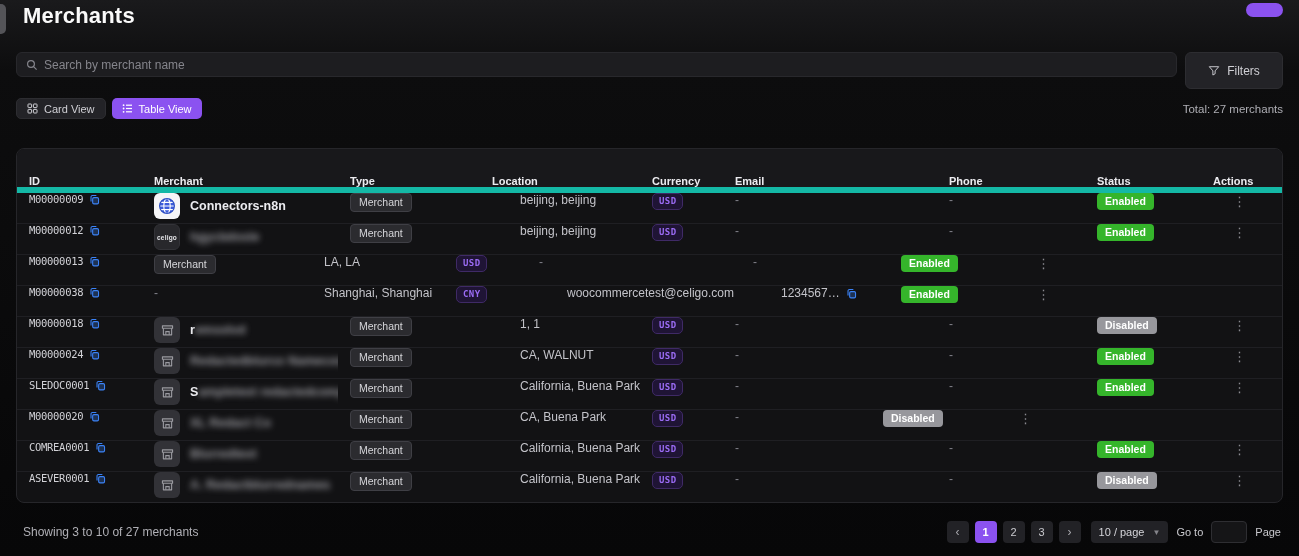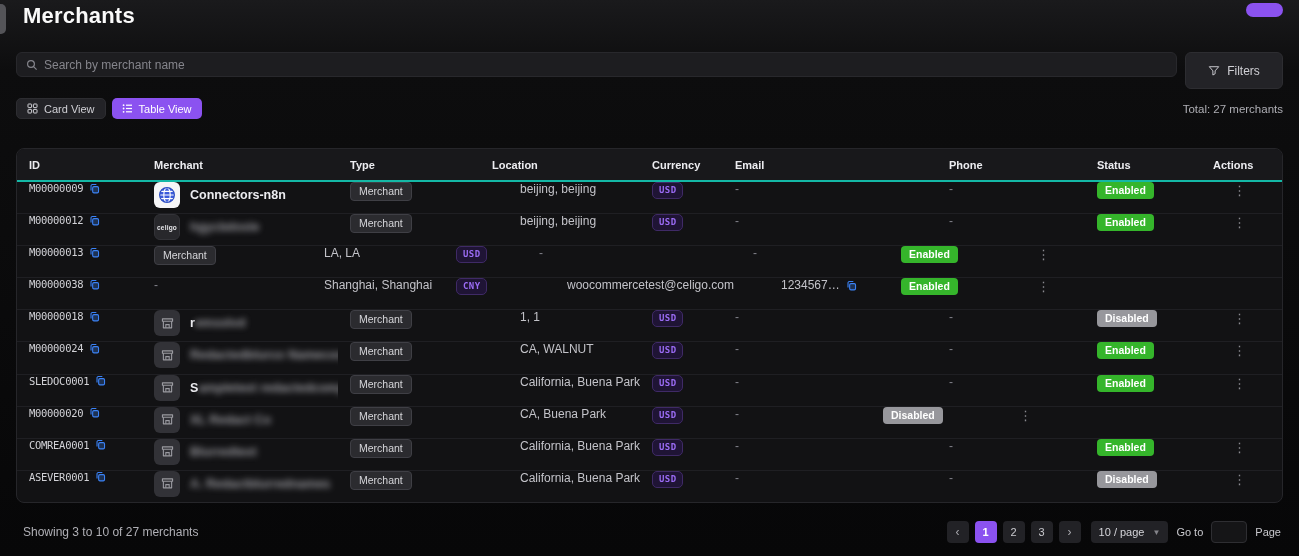--- a/index.html
+++ b/index.html
@@ -52,22 +52,22 @@
   .toggle-btn.inactive { background:#232327; color:#d0d0d5; border:1px solid #2d2d31; }
   .toggle-btn.active { background:var(--accent,#8b52f0); color:#fff; margin-left:6px; }
   .total { margin-left:auto; font-size:11.5px; color:#aeaeb4; }
   
   .tbl {
     position:absolute; left:16px; top:148px; width:1267px; height:355px;
     background:#121214; border:1px solid #26262a; border-radius:8px; overflow:hidden;
     display:flex; flex-direction:column;
   }
   .thead {
-    display:flex; align-items:center; height:33px; background:#18181b;
-    border-bottom:2px solid #14b8a6; font-size:11px; font-weight:700; color:#ececf0; flex:none;
+    display:flex; align-items:flex-end; height:44px; background:#18181b;
+    border-bottom:6px solid #14b8a6; font-size:11px; font-weight:700; color:#ececf0; flex:none;
   }
   .tbody { display:flex; flex-direction:column; flex:1; }
   .trow { display:flex; align-items:flex-start; flex:1; border-top:1px solid #1f1f23; }
   .trow:first-child { border-top:none; }
   .cell { padding-left:12px; display:flex; align-items:center; gap:6px; overflow:hidden; flex:none; }
   .c0 { width:125px; } .c1 { width:196px; } .c2 { width:142px; } .c3 { width:160px; }
   .c4 { width:83px; }  .c5 { width:214px; } .c6 { width:148px; } .c7 { width:116px; }
   .c8 { flex:1; }
   .mono { font-family:"DejaVu Sans Mono", monospace; font-size:10.5px; color:#d2d2d7; letter-spacing:-.3px; }
   .mname { font-size:12.5px; font-weight:600; color:#ececf0; white-space:nowrap; }

